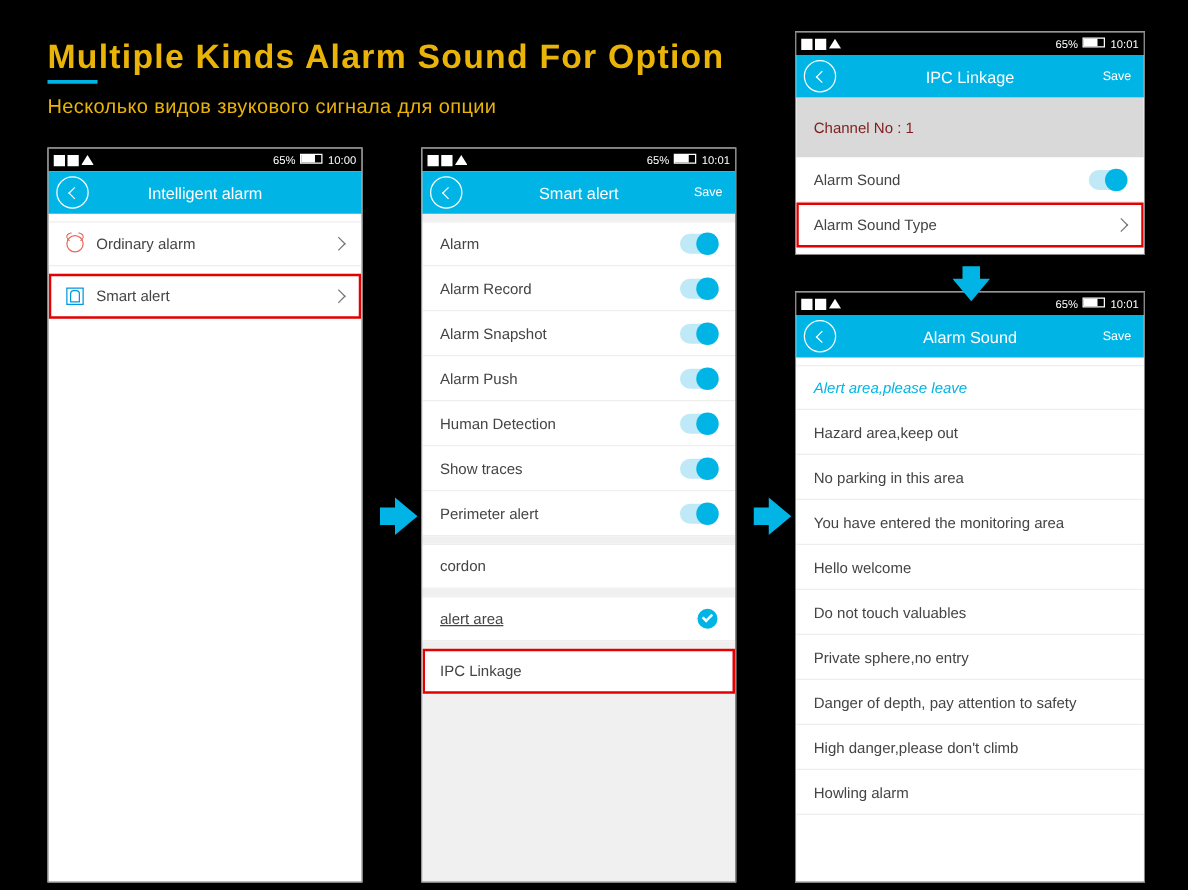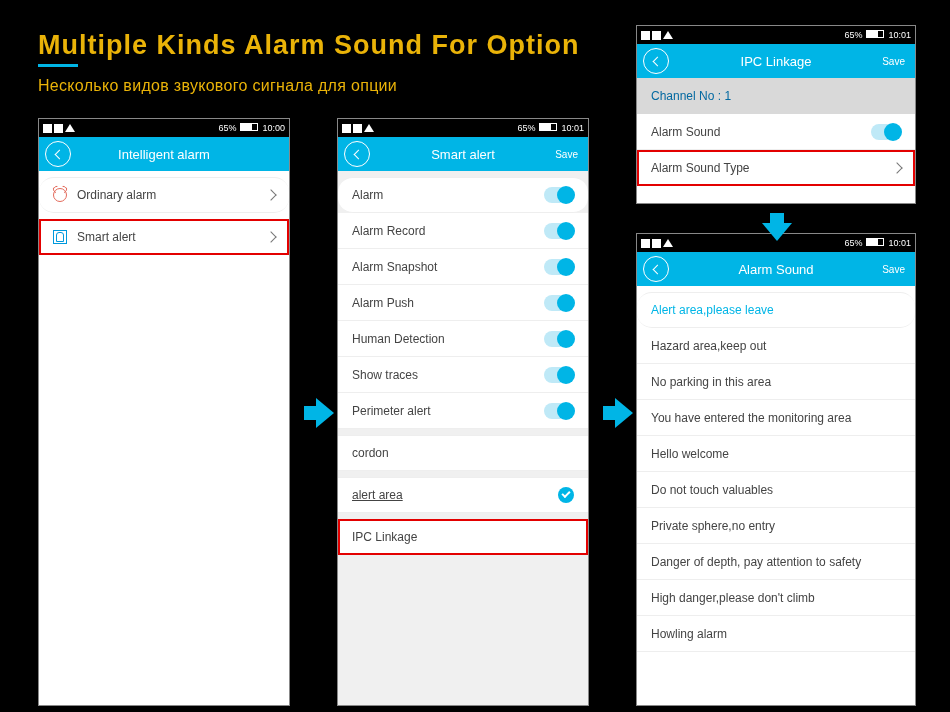--- a/index.html
+++ b/index.html
@@ -100,21 +100,21 @@
     height: 36px;
     display: flex;
     align-items: center;
     padding: 0 14px;
     border-bottom: 1px solid #eee;
     font-size: 12px;
     color: #444;
     position: relative;
     background:#fff;
   }
-  .row.first-gap { margin-top:6px; border-top:1px solid #eee;border-radius:15px;}
+  .row.first-gap { margin-top:6px; border-top:1px solid #eee;}
   .row .chev {
     position:absolute; right:14px;
     width:8px; height:8px;
     border-right:1.5px solid #777;
     border-top:1.5px solid #777;
     transform: rotate(45deg);
   }
   .row .toggle {
     position:absolute; right:14px;
     width:30px; height:16px;
@@ -131,37 +131,37 @@
     width:16px; height:16px; border-radius:50%;
     background:#00b5e6;
   }
   .row .check::after{
     content:''; position:absolute; left:4px; top:4px;
     width:6px; height:3px;
     border-left:2px solid #fff; border-bottom:2px solid #fff;
     transform: rotate(-45deg);
   }
   .row.highlighted { outline:2px solid #e30000; outline-offset:-2px; }
-  .row.selected { color:#00b5e6; }
+  .row.selected { color:#00b5e6;font-style:italic; }
 
   .icon-alarm {
     width:14px; height:14px; margin-right:10px;
     border:1.3px solid #e36b5c; border-radius:50%;
     position:relative;
   }
   .icon-alarm::before{content:'';position:absolute;top:-3px;left:-1px;width:5px;height:5px;border:1.3px solid #e36b5c;border-radius:50%;border-right-color:transparent;border-bottom-color:transparent;transform:rotate(-30deg);}
   .icon-alarm::after{content:'';position:absolute;top:-3px;right:-1px;width:5px;height:5px;border:1.3px solid #e36b5c;border-radius:50%;border-left-color:transparent;border-bottom-color:transparent;transform:rotate(30deg);}
 
   .icon-smart {
     width:14px; height:14px; margin-right:10px; position:relative;
   }
   .icon-smart::before{content:'';position:absolute;inset:0;border:1.3px solid #0099dd;}
   .icon-smart::after{content:'';position:absolute;left:3px;top:2px;width:6px;height:8px;border:1.3px solid #0099dd;border-radius:3px 3px 0 0;}
 
-  .grey-strip { height:36px; background:#d9d9d9; display:flex; align-items:center; padding:0 14px; font-size:12px; color:#0369a1;}
+  .grey-strip { height:48px; background:#d9d9d9; display:flex; align-items:center; padding:0 14px; font-size:12px; color:#7f1d1d;}
 
   .arrow-flow {
     position:absolute;
     color:#00b5e6;
   }
   .arrow-right {
     width:0; height:0;
     border-top:15px solid transparent;
     border-bottom:15px solid transparent;
     border-left:18px solid #00b5e6;

